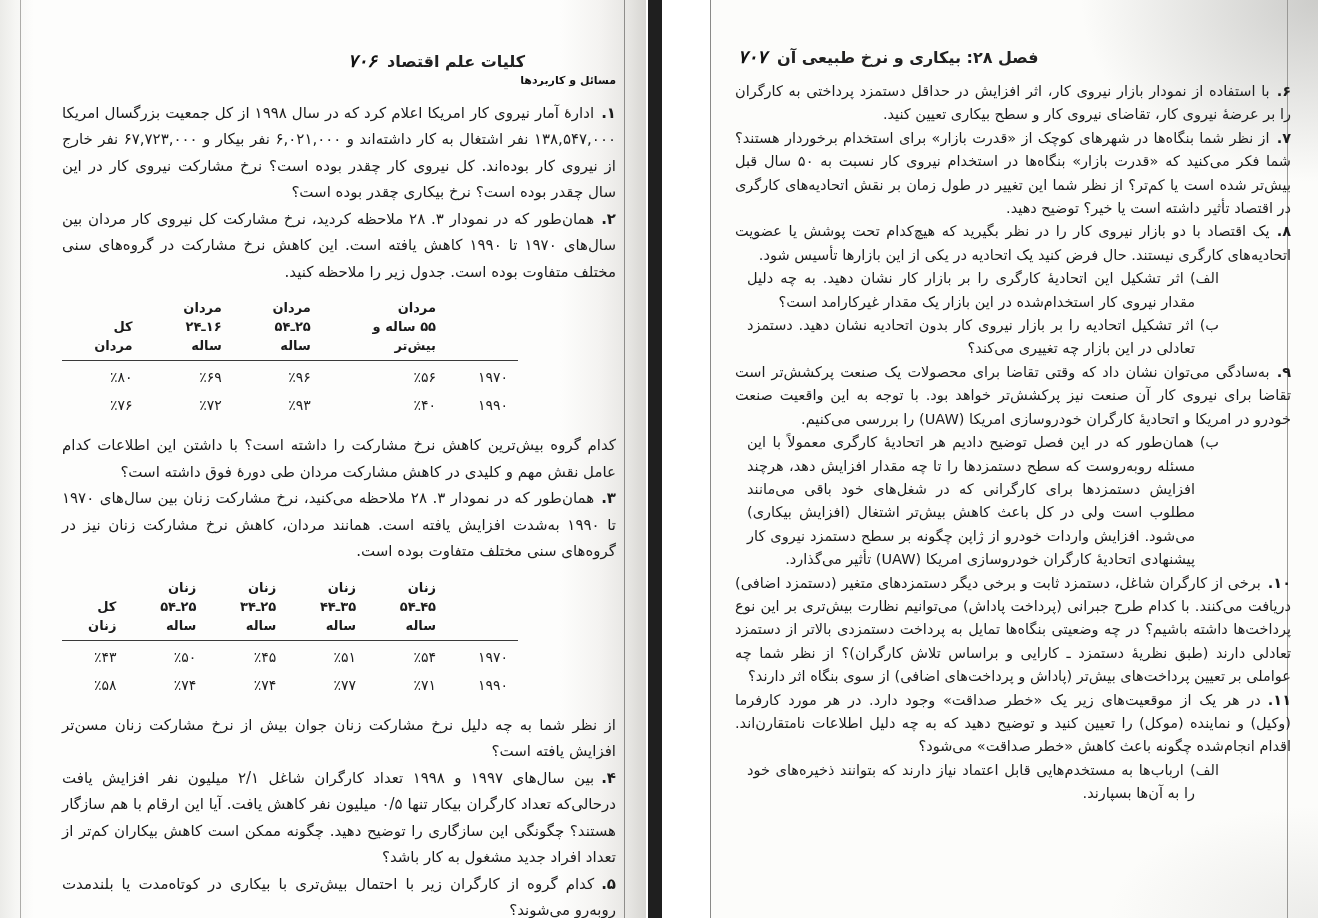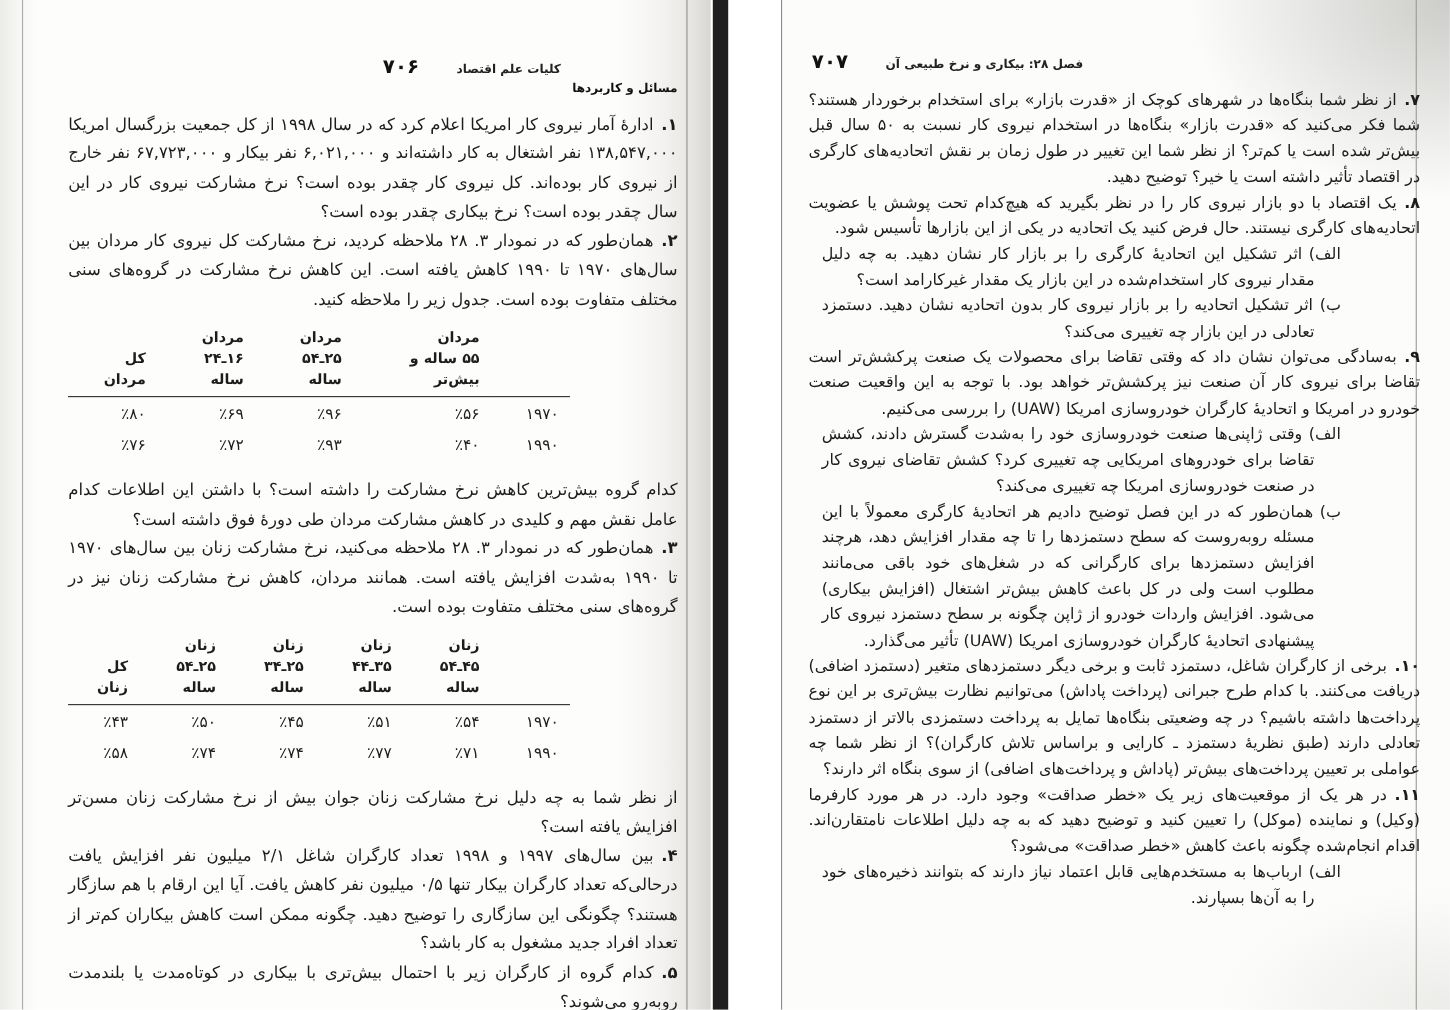--- a/index.html
+++ b/index.html
@@ -24,22 +24,22 @@
     position:absolute;left:710px;top:0;width:608px;height:918px;
     border-left:1px solid #8a8a88;
     background:
       radial-gradient(ellipse 340px 260px at 100% 0%, rgba(146,146,143,0.45), rgba(146,146,143,0) 70%),
       radial-gradient(ellipse 300px 160px at 100% 100%, rgba(170,170,166,0.20), rgba(170,170,166,0) 70%),
       #fcfcfa;
   }
   .edge-line-rightpage-right{position:absolute;right:31px;top:0;width:1px;height:918px;background:#9a9996;}
   
   .running-head{position:absolute;direction:rtl;display:flex;align-items:baseline;gap:10px;white-space:nowrap;}
-  .running-title{font-size:11px;font-weight:600;color:#222;margin-left:24px;}
-  .page-num{font-size:18px;font-weight:bold;color:#111;letter-spacing:1px;}
+  .running-title{font-size:16px;font-weight:600;color:#222;}
+  .page-num{font-size:18px;font-weight:bold;color:#111;letter-spacing:1px;font-style:italic;}
   .left-head{left:348px;top:50px;}
   .right-head{left:27px;top:46px;}
   
   .col{position:absolute;direction:rtl;text-align:justify;} 
   .col-left{left:62px;top:68px;width:554px;font-size:15px;line-height:26.5px;}
   .col-right{left:24px;top:80px;width:556px;font-size:14.5px;line-height:23.4px;}
   .section-heading{font-weight:bold;font-size:11px;margin-bottom:5px;color:#111;}
   .item{margin:0;}
   .num{font-weight:600;margin-left:7px;white-space:nowrap;}
   .sub{padding-right:30px;text-indent:-30px;margin-left:12px;}
@@ -177,29 +177,29 @@
 
 <div class="right-page">
   <div class="edge-line-rightpage-right"></div>
 
   <div class="running-head right-head">
     <span class="running-title">فصل ۲۸: بیکاری و نرخ طبیعی آن</span>
     <span class="page-num">۷۰۷</span>
   </div>
 
   <div class="col col-right">
+    <div class="item"><span class="num">۶.</span><span>با استفاده از نمودار بازار نیروی کار، اثر افزایش در حداقل دستمزد پرداختی به کارگران را بر عرضۀ نیروی کار، تقاضای نیروی کار و سطح بیکاری تعیین کنید.</span></div>
 
     <div class="item"><span class="num">۷.</span><span>از نظر شما بنگاه‌ها در شهرهای کوچک از «قدرت بازار» برای استخدام برخوردار هستند؟ شما فکر می‌کنید که «قدرت بازار» بنگاه‌ها در استخدام نیروی کار نسبت به ۵۰ سال قبل بیش‌تر شده است یا کم‌تر؟ از نظر شما این تغییر در طول زمان بر نقش اتحادیه‌های کارگری در اقتصاد تأثیر داشته است یا خیر؟ توضیح دهید.</span></div>
 
     <div class="item"><span class="num">۸.</span><span>یک اقتصاد با دو بازار نیروی کار را در نظر بگیرید که هیچ‌کدام تحت پوشش یا عضویت اتحادیه‌های کارگری نیستند. حال فرض کنید یک اتحادیه در یکی از این بازارها تأسیس شود.</span></div>
     <div class="sub"><span class="sub-label">الف)</span><span>اثر تشکیل این اتحادیۀ کارگری را بر بازار کار نشان دهید. به چه دلیل مقدار نیروی کار استخدام‌شده در این بازار یک مقدار غیرکارامد است؟</span></div>
     <div class="sub"><span class="sub-label">ب)</span><span>اثر تشکیل اتحادیه را بر بازار نیروی کار بدون اتحادیه نشان دهید. دستمزد تعادلی در این بازار چه تغییری می‌کند؟</span></div>
 
     <div class="item"><span class="num">۹.</span><span>به‌سادگی می‌توان نشان داد که وقتی تقاضا برای محصولات یک صنعت پرکشش‌تر است تقاضا برای نیروی کار آن صنعت نیز پرکشش‌تر خواهد بود. با توجه به این واقعیت صنعت خودرو در امریکا و اتحادیۀ کارگران خودروسازی امریکا (UAW) را بررسی می‌کنیم.</span></div>
-    <div class="sub"><span class="sub-label">الف)</span><span>وقتی ژاپنی‌ها صنعت خودروسازی خود را به‌شدت گسترش دادند، کشش تقاضا برای خودروهای امریکایی چه تغییری کرد؟ کشش تقاضای نیروی کار در صنعت خودروسازی امریکا چه تغییری می‌کند؟</span></div>
     <div class="sub"><span class="sub-label">ب)</span><span>همان‌طور که در این فصل توضیح دادیم هر اتحادیۀ کارگری معمولاً با این مسئله روبه‌روست که سطح دستمزدها را تا چه مقدار افزایش دهد، هرچند افزایش دستمزدها برای کارگرانی که در شغل‌های خود باقی می‌مانند مطلوب است ولی در کل باعث کاهش بیش‌تر اشتغال (افزایش بیکاری) می‌شود. افزایش واردات خودرو از ژاپن چگونه بر سطح دستمزد نیروی کار پیشنهادی اتحادیۀ کارگران خودروسازی امریکا (UAW) تأثیر می‌گذارد.</span></div>
 
     <div class="item"><span class="num">۱۰.</span><span>برخی از کارگران شاغل، دستمزد ثابت و برخی دیگر دستمزدهای متغیر (دستمزد اضافی) دریافت می‌کنند. با کدام طرح جبرانی (پرداخت پاداش) می‌توانیم نظارت بیش‌تری بر این نوع پرداخت‌ها داشته باشیم؟ در چه وضعیتی بنگاه‌ها تمایل به پرداخت دستمزدی بالاتر از دستمزد تعادلی دارند (طبق نظریۀ دستمزد ـ کارایی و براساس تلاش کارگران)؟ از نظر شما چه عواملی بر تعیین پرداخت‌های بیش‌تر (پاداش و پرداخت‌های اضافی) از سوی بنگاه اثر دارند؟</span></div>
 
     <div class="item"><span class="num">۱۱.</span><span>در هر یک از موقعیت‌های زیر یک «خطر صداقت» وجود دارد. در هر مورد کارفرما (وکیل) و نماینده (موکل) را تعیین کنید و توضیح دهید که به چه دلیل اطلاعات نامتقارن‌اند. اقدام انجام‌شده چگونه باعث کاهش «خطر صداقت» می‌شود؟</span></div>
     <div class="sub"><span class="sub-label">الف)</span><span>ارباب‌ها به مستخدم‌هایی قابل اعتماد نیاز دارند که بتوانند ذخیره‌های خود را به آن‌ها بسپارند.</span></div>
 
   </div>
 </div>
 

